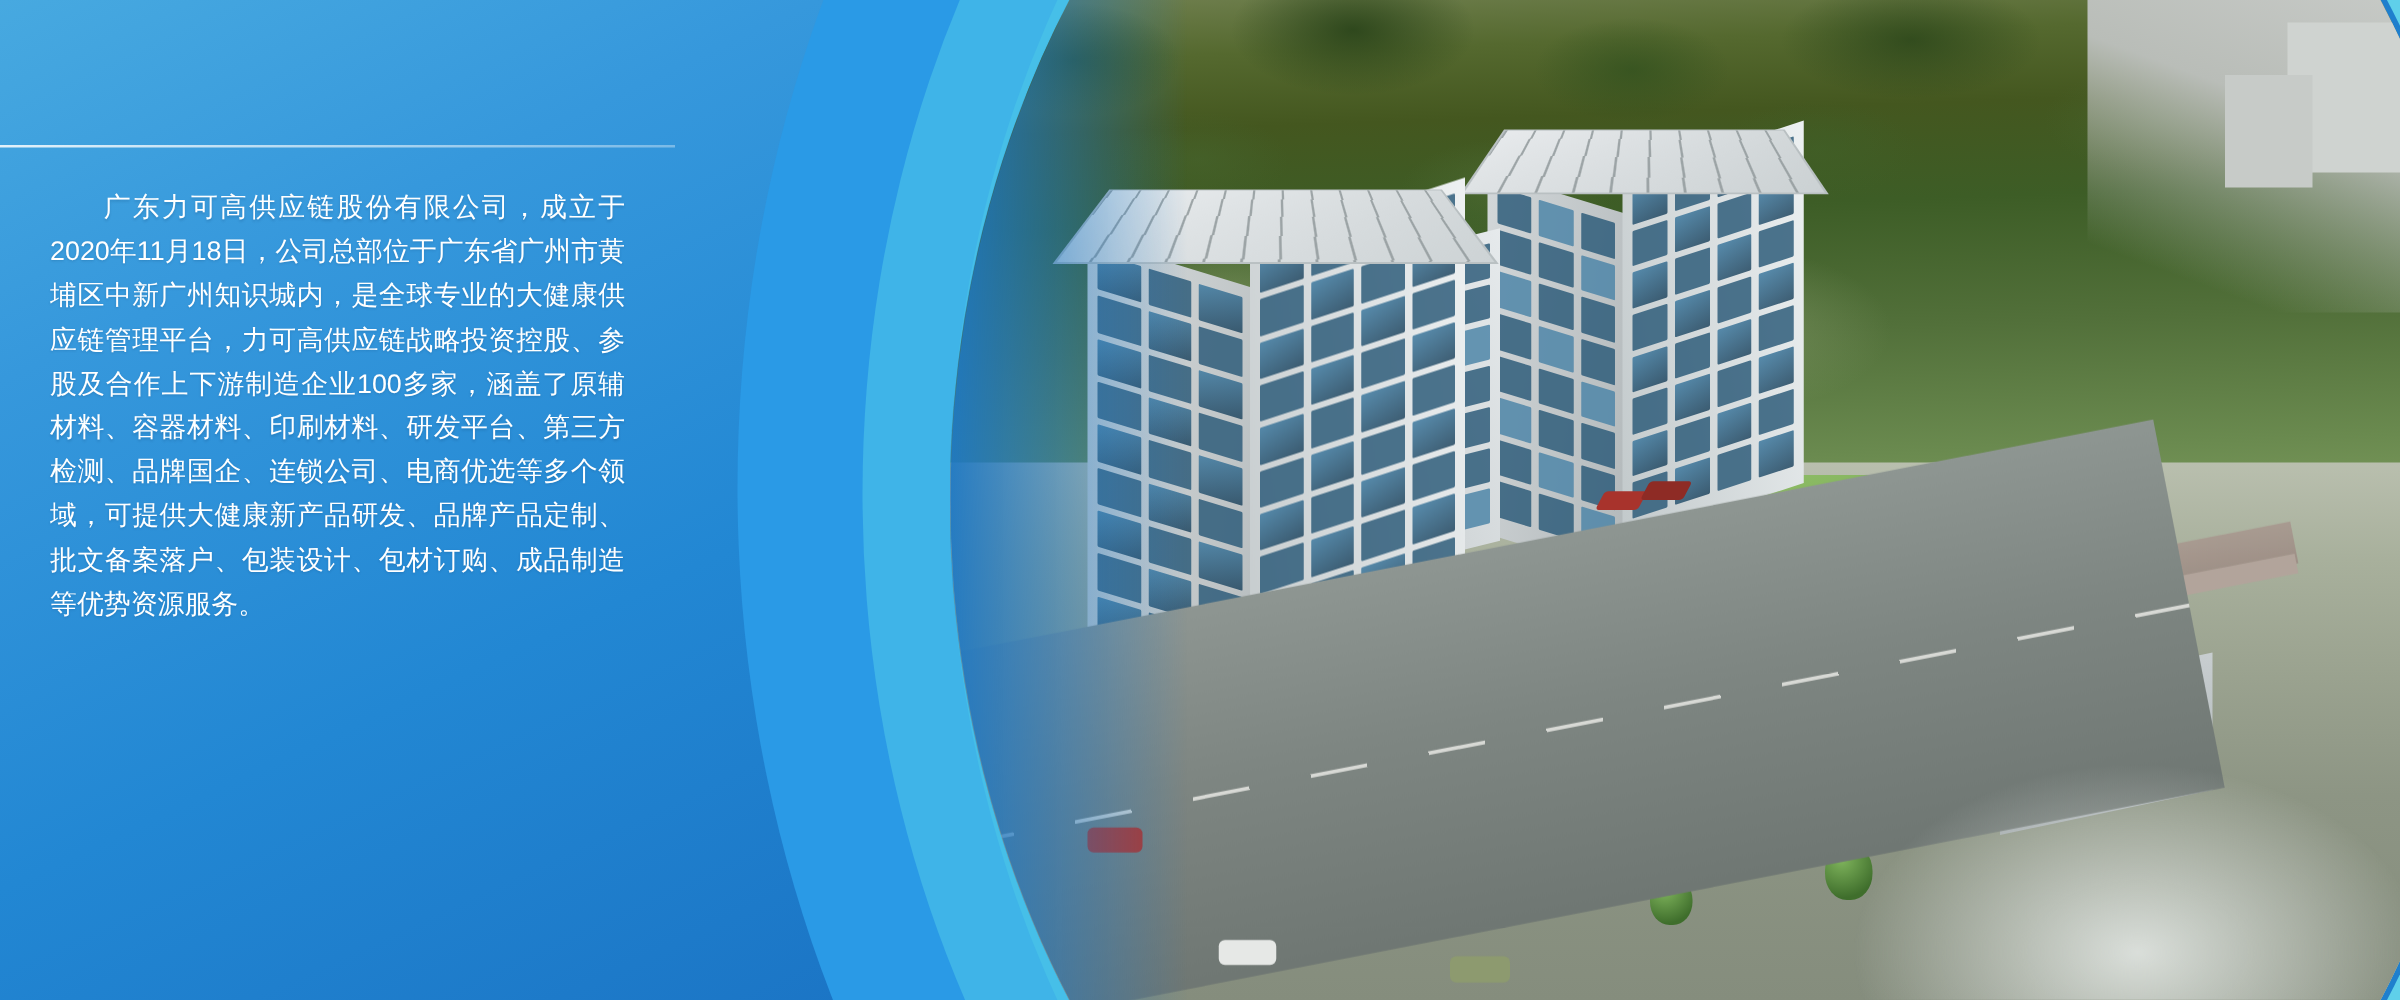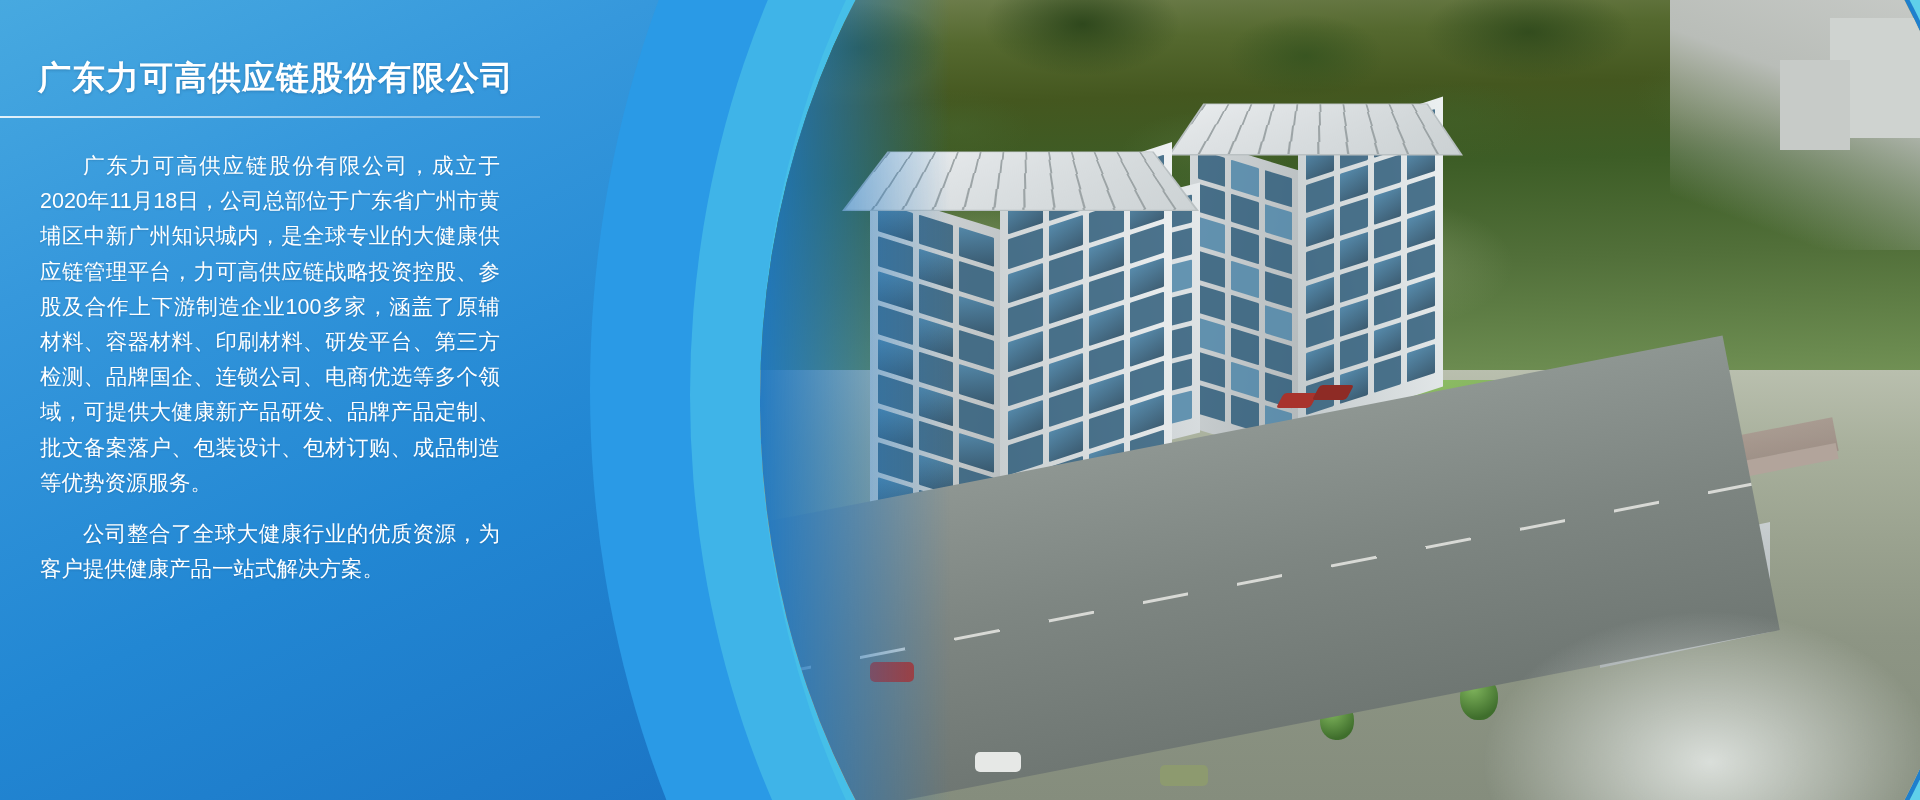--- a/index.html
+++ b/index.html
@@ -447,21 +447,19 @@
       <div class="car" style="left:110px;bottom:118px;width:44px;height:20px;background:#b5352b;border-radius:5px;"></div>
       <div class="car" style="left:215px;bottom:28px;width:46px;height:20px;background:#e6e8e6;border-radius:5px;"></div>
       <div class="car" style="left:400px;bottom:14px;width:48px;height:21px;background:#8d9a6f;border-radius:5px;"></div>
 
       <div class="haze"></div>
       <div class="photo-fade"></div>
     </div>
   </div>
 
   <div class="panel">
-    <div class="title">广东力可高供应链股份有限公司</div>
     <div class="divider"></div>
     <div class="body">
       <p>广东力可高供应链股份有限公司，成立于2020年11月18日，公司总部位于广东省广州市黄埔区中新广州知识城内，是全球专业的大健康供应链管理平台，力可高供应链战略投资控股、参股及合作上下游制造企业100多家，涵盖了原辅材料、容器材料、印刷材料、研发平台、第三方检测、品牌国企、连锁公司、电商优选等多个领域，可提供大健康新产品研发、品牌产品定制、批文备案落户、包装设计、包材订购、成品制造等优势资源服务。</p>
-      <p>公司整合了全球大健康行业的优质资源，为客户提供健康产品一站式解决方案。</p>
     </div>
   </div>
 
 </div>
 
 </body></html>

